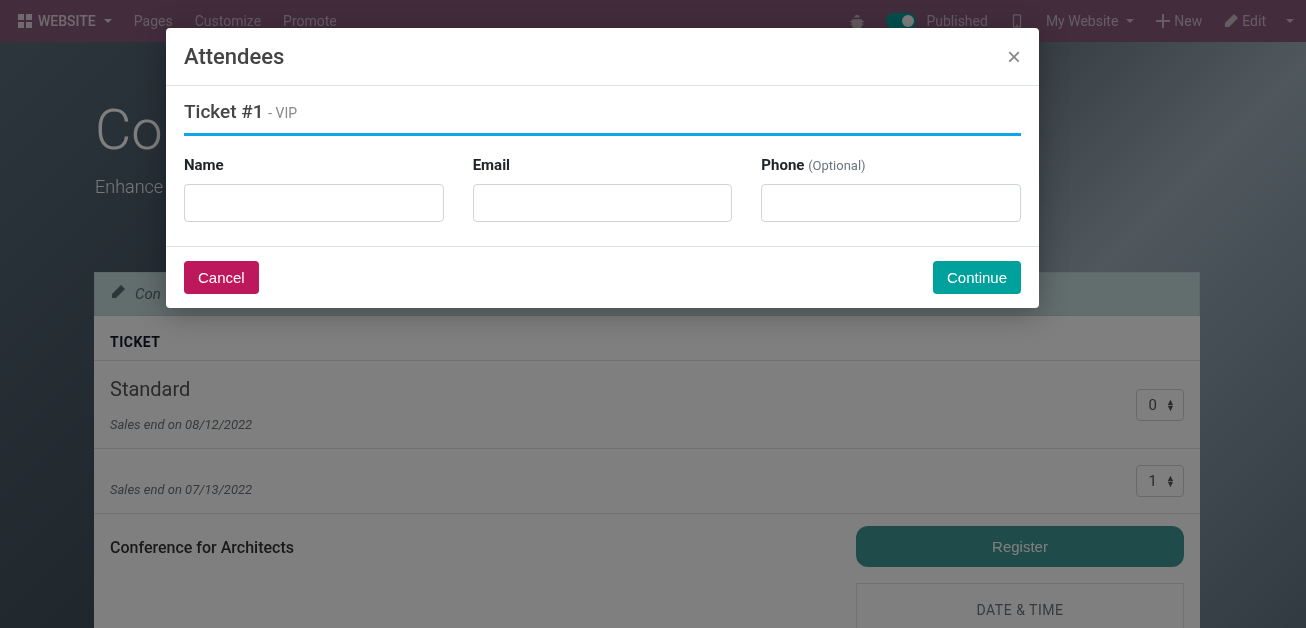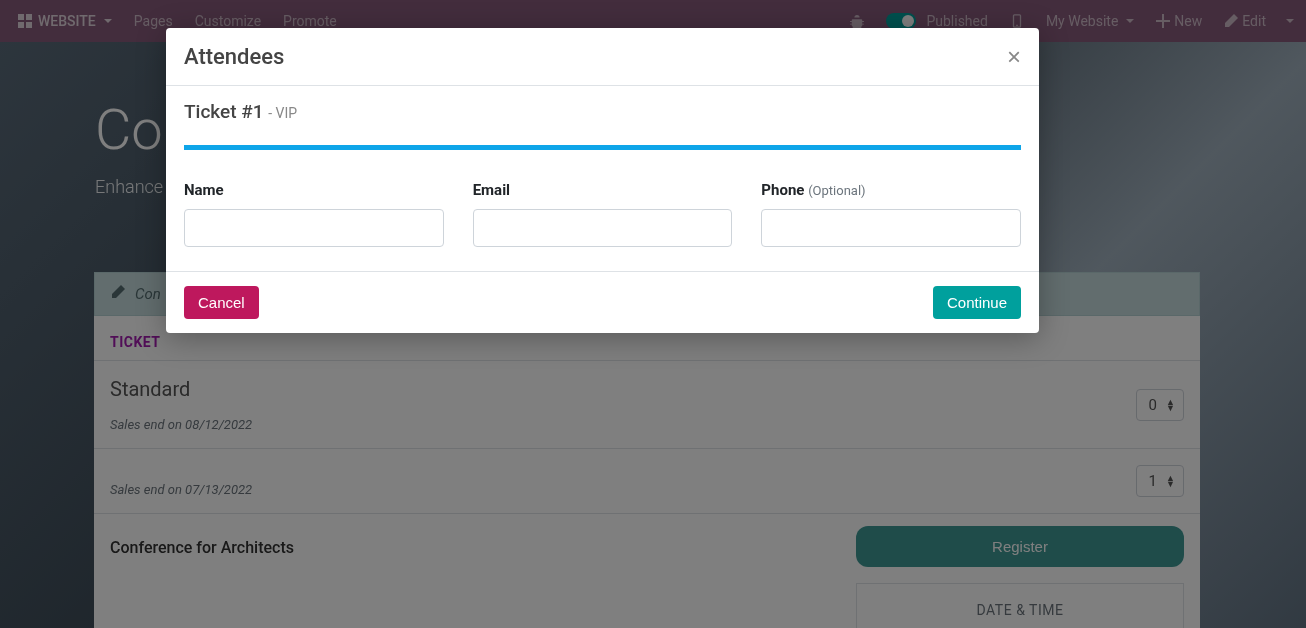--- a/index.html
+++ b/index.html
@@ -32,21 +32,21 @@
     .hero-sub { font-size: 18px; font-weight: 300; margin-top: 18px; color: #eef1f3; }
     
     .content-card {
       position: absolute; left: 94px; right: 106px; top: 230px; background: #fff;
     }
     .alert-editable {
       background: #c4dbdd; border: 1px solid #b4d0d2; color: #556d70; padding: 12px 16px; display: flex; align-items: center; gap: 10px; font-style: italic; font-size: 15px;
     }
     .alert-editable svg { width: 14px; height: 14px; }
     
-    .section-header { padding: 18px 16px 10px 16px; font-weight: 700; letter-spacing: 0.5px; color: #a21caf; font-size: 14px; text-transform: uppercase; }
+    .section-header { padding: 18px 16px 10px 16px; font-weight: 700; letter-spacing: 0.5px; color: #0f172a; font-size: 14px; text-transform: uppercase; }
     
     .ticket-row { display: flex; align-items: center; padding: 16px; border-top: 1px solid #dee2e6; }
     .ticket-info .ticket-name { font-size: 20px; color: #555; font-weight: 400; }
     .ticket-info .ticket-sales { font-size: 13px; color: #6c757d; margin-top: 16px; font-style: italic; }
     .qty-select {
       margin-left: auto; border: 1px solid #ced4da; border-radius: 4px; padding: 6px 26px 6px 12px; font-size: 15px; color: #555; position: relative; background: #fff;
     }
     .qty-select .updown { position: absolute; right: 8px; top: 50%; transform: translateY(-50%); display: flex; flex-direction: column; line-height: 6px; color: #555; }
     .qty-select .updown span { font-size: 9px; }
     
@@ -67,23 +67,23 @@
     
     .modal {
       position: absolute; z-index: 100; left: 166px; top: 28px; width: 873px; background: #fff; border-radius: 4px; box-shadow: 0 5px 30px rgba(0,0,0,0.3);
     }
     .modal-header {
       padding: 16px 18px; display: flex; align-items: center; border-bottom: 1px solid #dee2e6;
     }
     .modal-title { font-size: 22px; font-weight: 500; color: #444; }
     .modal-close { margin-left: auto; font-size: 24px; color: #888; cursor: pointer; background: none; border: none; line-height: 1; }
     .modal-body { padding: 14px 18px 24px 18px; border-bottom: 1px solid #dee2e6; }
-    .ticket-heading { font-size: 19px; color: #444; font-weight: 500; padding-bottom: 22px; border-bottom: 5px solid #0ea5e9; }
+    .ticket-heading { font-size: 19px; color: #444; font-weight: 500; padding-bottom: 10px; border-bottom: 3px solid #0ea5e9; }
     .ticket-heading .sub { font-size: 14px; color: #888; font-weight: 400; }
-    .form-row { display: flex; gap: 29px; margin-top: 31px; }
+    .form-row { display: flex; gap: 29px; margin-top: 20px; }
     .form-group { flex: 1; }
     .form-label { font-weight: 700; font-size: 15px; color: #212529; display: block; margin-bottom: 10px; }
     .form-label .optional { font-weight: 400; font-size: 13px; color: #6c757d; }
     .form-control {
       width: 100%; border: 1px solid #ced4da; border-radius: 4px; padding: 8px 10px; font-size: 15px; height: 38px;
     }
     .modal-footer { padding: 14px 18px; display: flex; align-items: center; }
     .btn {
       padding: 8px 14px; border-radius: 4px; font-size: 15px; cursor: pointer; border: none;
     }

